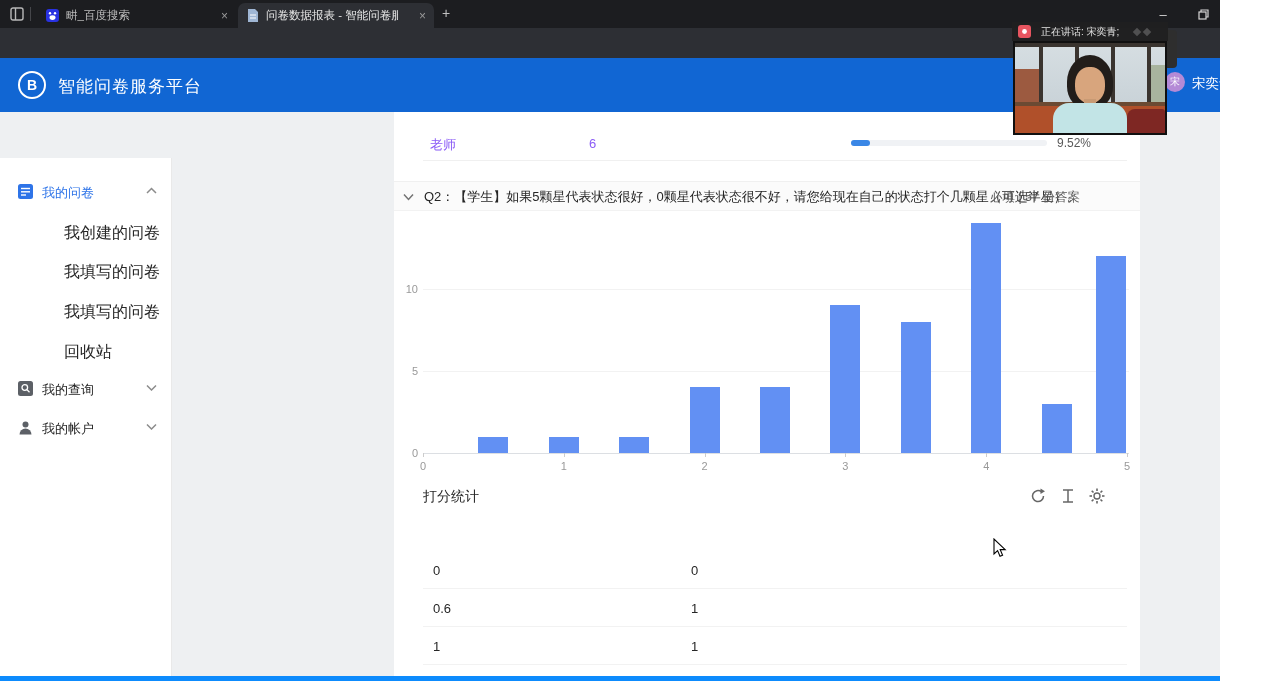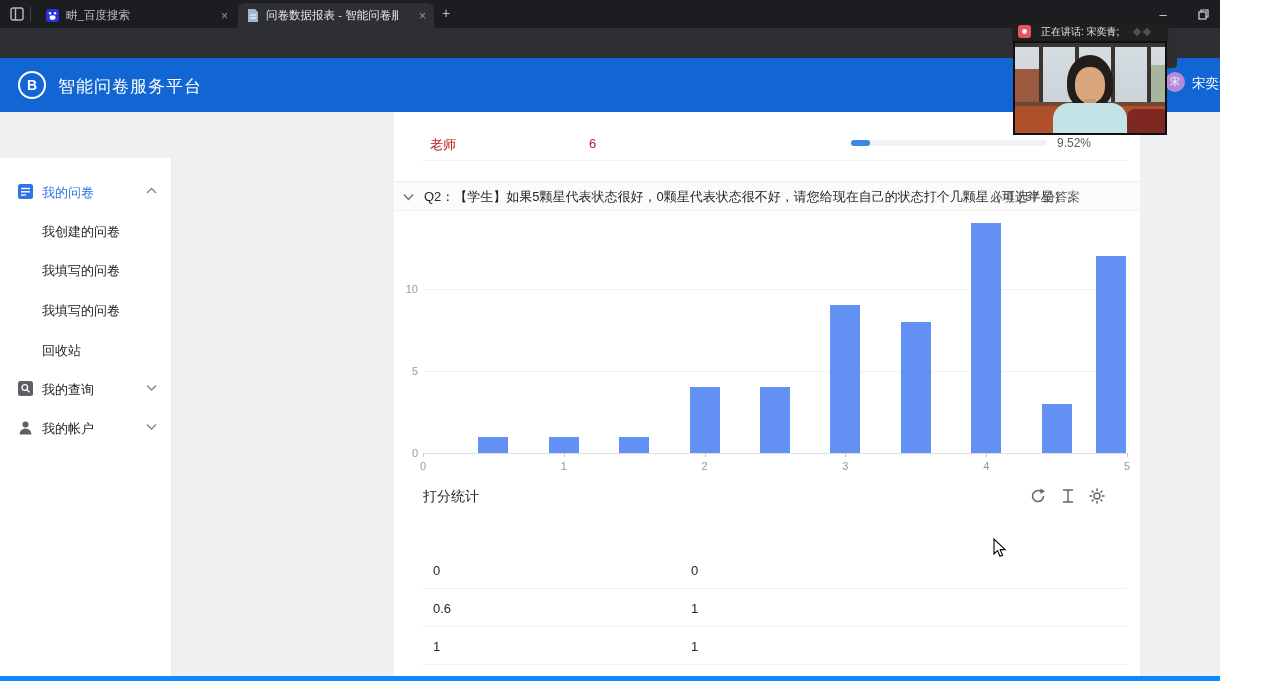--- a/index.html
+++ b/index.html
@@ -28,25 +28,25 @@
                  color:#fff; font-weight:bold; font-size:14px; display:flex; align-items:center; justify-content:center; }
   #app-title { left:58px; top:75px; font-size:17px; font-weight:normal; color:#fff; letter-spacing:1px; }
   #user-avatar { left:1165px; top:72px; width:20px; height:20px; border-radius:50%; background:#b48ad6;
                  color:#fff; font-size:10px; display:flex; align-items:center; justify-content:center; }
   #user-name { left:1192px; top:75px; font-size:13.5px; color:#fff; }
 
   
   #sidebar { left:0; top:112px; width:172px; height:564px; background:#fff; border-right:1px solid #e9e9e9;margin-top:46px; }
   .side-label { font-size:13px; color:#262626; }
   .side-label.active { color:#2e74e8; }
-  .side-child { font-size:13px; color:#262626; left:42px; }
+  .side-child { font-size:16px; color:#262626; left:64px; }
 
   
   #card { left:394px; top:112px; width:746px; height:564px; background:#fff; }
-  .cell-text { font-size:13px; color:#b91c1c; }
+  .cell-text { font-size:13px; color:#8b5cf6; }
   #progress-track { left:851px; top:140px; width:196px; height:6px; border-radius:3px; background:#f0f2f5; }
   #progress-fill { left:0; top:0; width:19px; height:6px; border-radius:3px; background:#3a87e6; }
   #progress-pct { left:1057px; top:136px; font-size:12px; color:#595959; }
   #row-divider { left:423px; top:160px; width:704px; height:1px; background:#f0f0f0; }
   #q2-row { left:394px; top:181px; width:746px; height:30px; background:#fbfbfb;
             border-top:1px solid #f0f0f0; border-bottom:1px solid #f2f2f2; }
   #q2-text { left:424px; top:188px; font-size:13px; color:#262626; white-space:nowrap; }
   #q2-meta { right:140px; top:189px; font-size:12.5px; color:#595959; }
 
   

